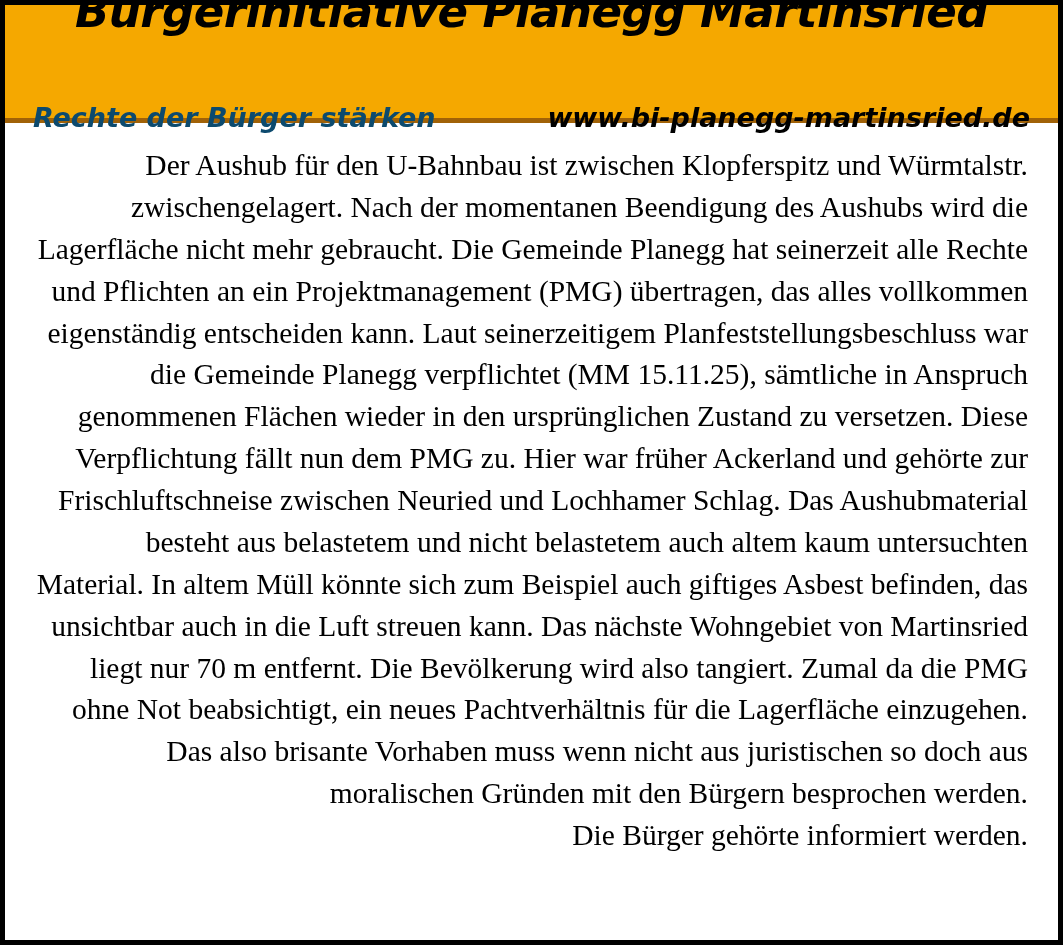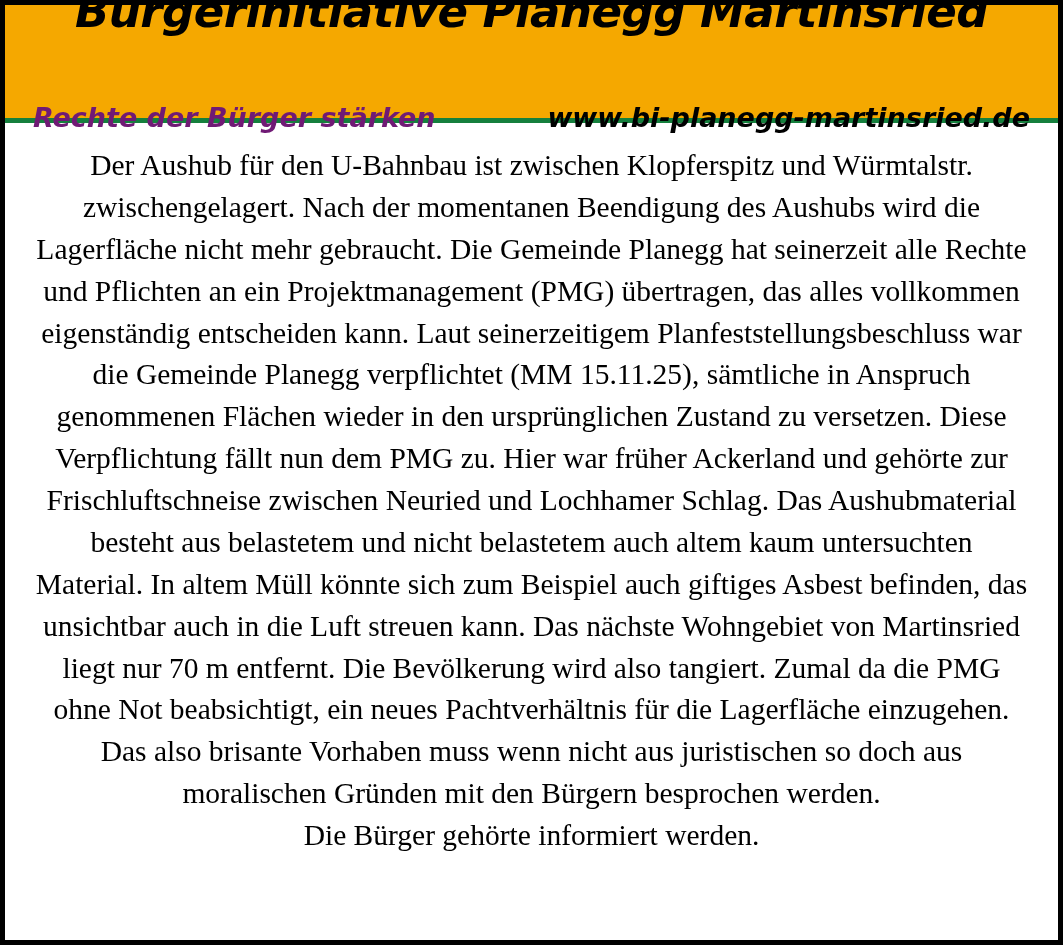--- a/index.html
+++ b/index.html
@@ -18,21 +18,21 @@
     height: 945px;
     border: 5px solid #000000;
     background: #ffffff;
     display: flex;
     flex-direction: column;
     overflow: hidden;
   }
   .header {
     box-sizing: border-box;
     background: #f5a800;
-    border-bottom: 5px solid #15803d;
+    border-bottom: 5px solid #a16207;
     height: 118px;
     padding: 6px 22px 8px 22px;
     display: flex;
     flex-direction: column;
     justify-content: center;
     gap: 40px;
   }
   .header-title {
     font-family: "DejaVu Sans", sans-serif;
     font-weight: bold;
@@ -49,40 +49,40 @@
     align-items: baseline;
     justify-content: space-between;
     margin-top: 6px;
     padding: 0 6px;
   }
   .header-subtitle {
     font-family: "DejaVu Sans", sans-serif;
     font-weight: bold;
     font-style: italic;
     font-size: 27px;
-    color: #701a75;
+    color: #0c4a6e;
     white-space: nowrap;
   }
   .header-url {
     font-family: "DejaVu Sans", sans-serif;
     font-weight: bold;
     font-style: italic;
     font-size: 27px;
     color: #000000;
     white-space: nowrap;
     margin-top: 20px;
   }
   .body-text {
     box-sizing: border-box;
     padding: 22px 30px 10px 30px;
     font-family: "Liberation Serif", serif;
     font-size: 29.5px;
     line-height: 1.42;
     color: #000000;
-    text-align: center;
+    text-align: right;
     hyphens: manual;
   }
   .body-text p {
     margin: 0;
   }
 </style>
 </head>
 <body>
 
 <div class="flyer">

